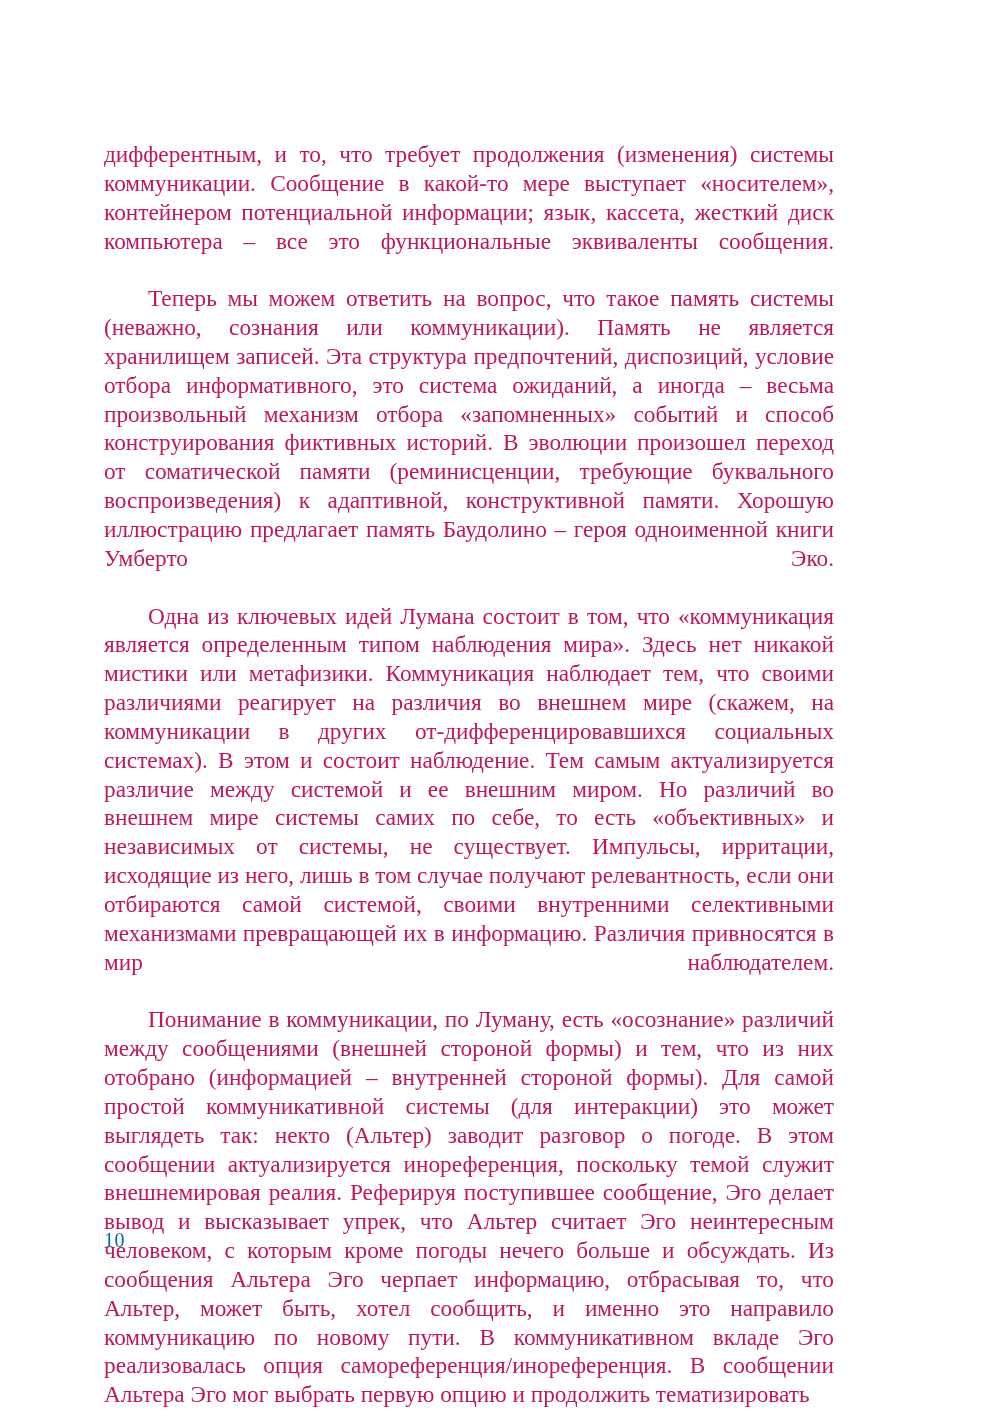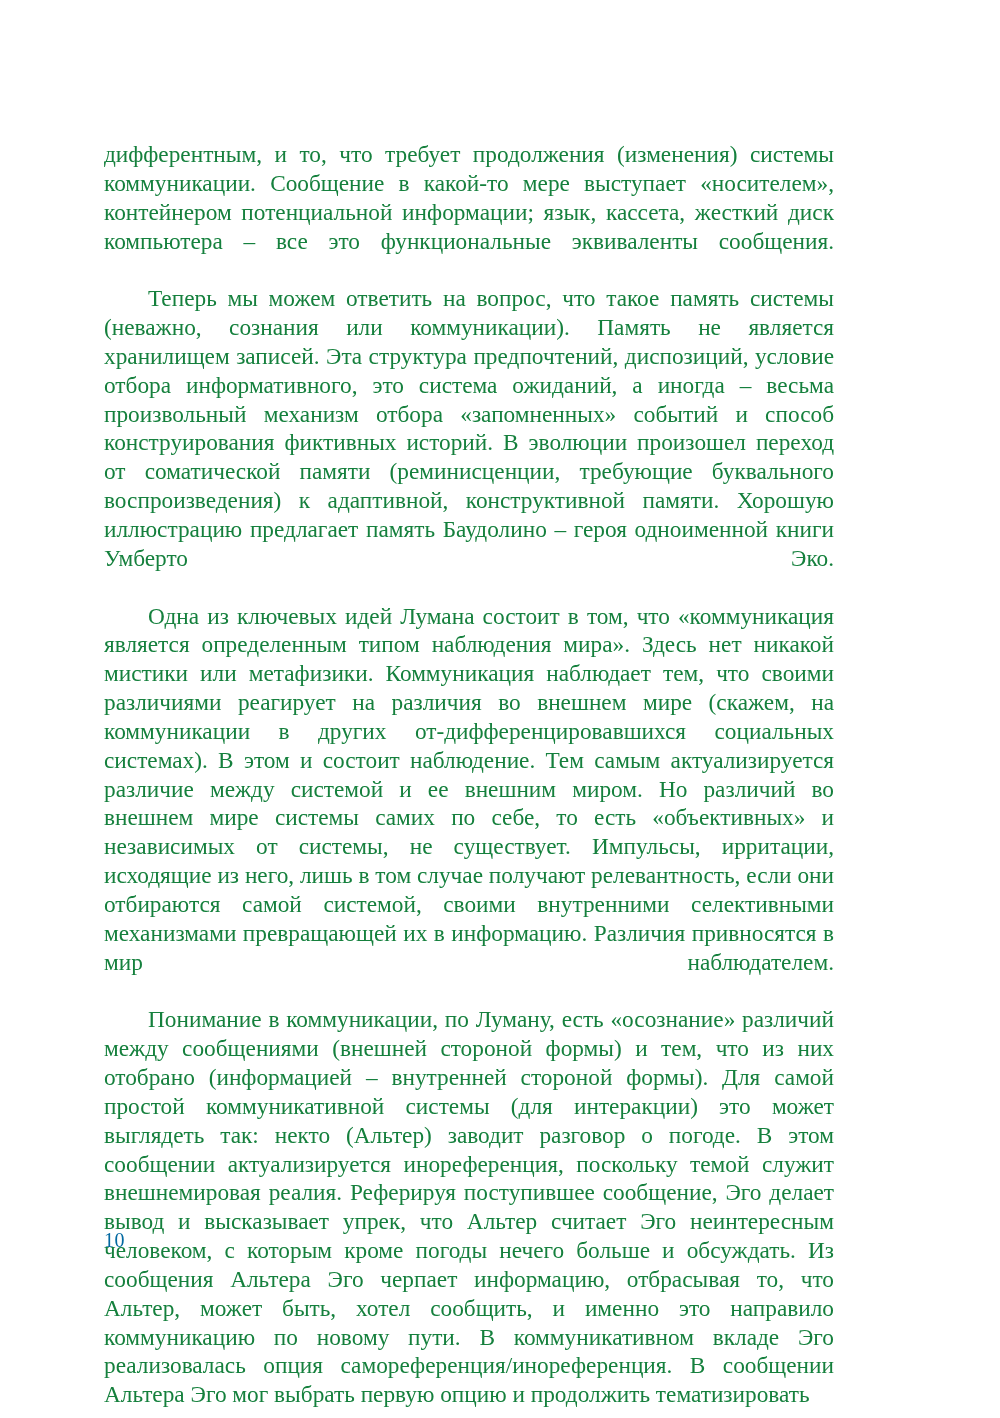--- a/index.html
+++ b/index.html
@@ -16,21 +16,21 @@
     box-sizing: border-box;
   }
   .text-block {
     position: absolute;
     left: 104px;
     top: 140px;
     width: 730px;
     font-family: "Liberation Serif", "DejaVu Serif", serif;
     font-size: 23.3px;
     line-height: 28.85px;
-    color: #15803d;
+    color: #be185d;
     text-align: justify;
     text-justify: inter-word;
     -webkit-font-smoothing: antialiased;
   }
   .para {
     margin: 0;
     text-indent: 44px;
     text-align: justify;
     hyphens: manual;
   }

